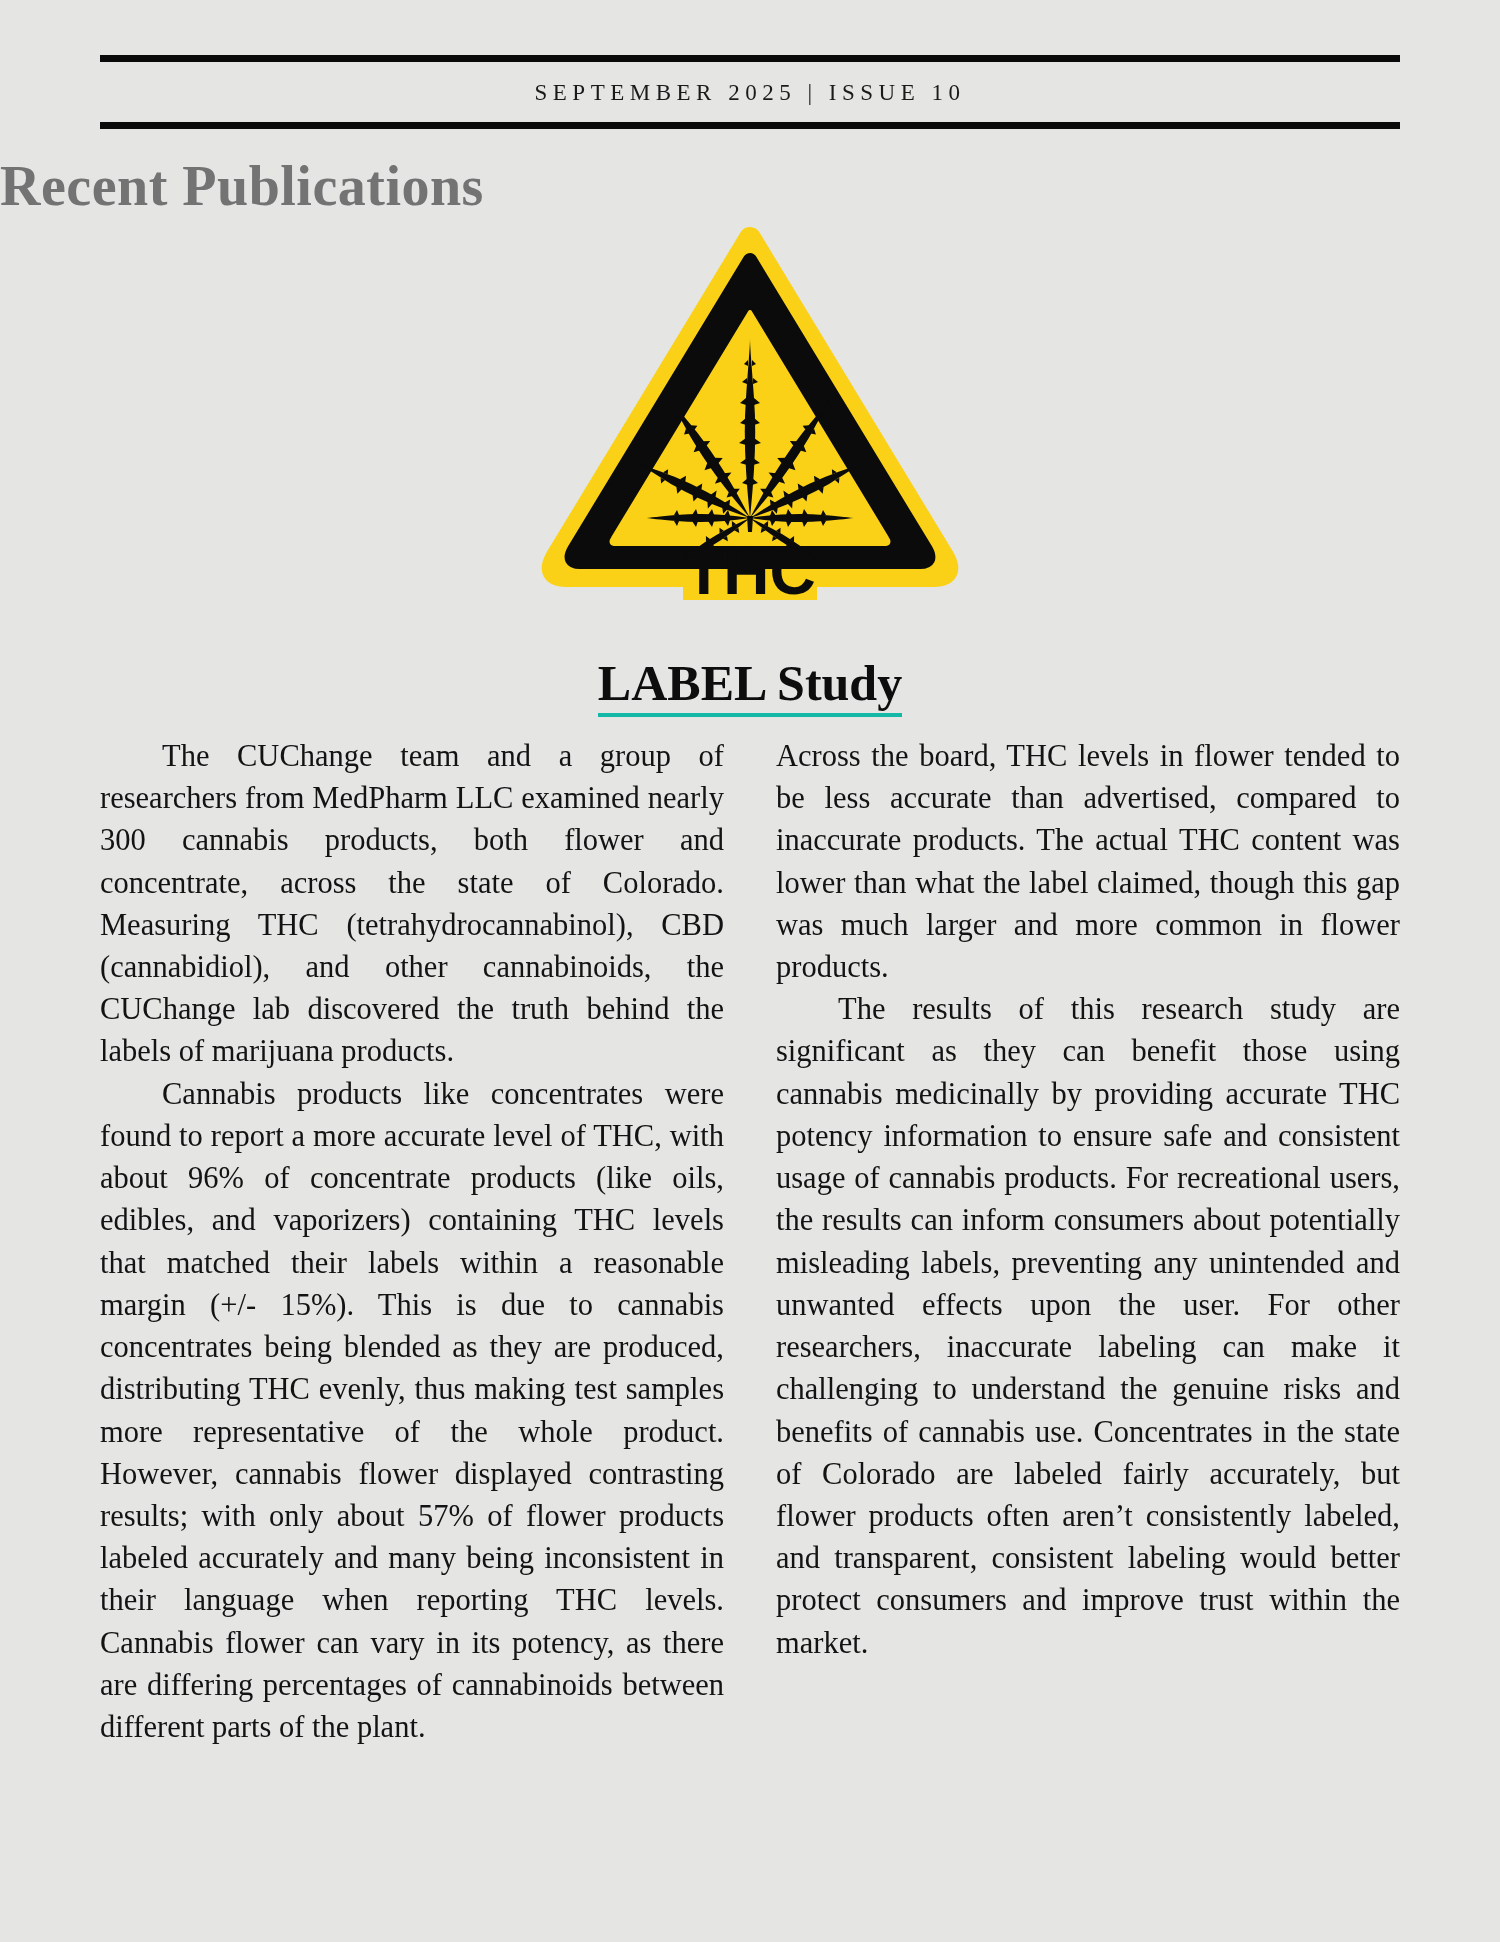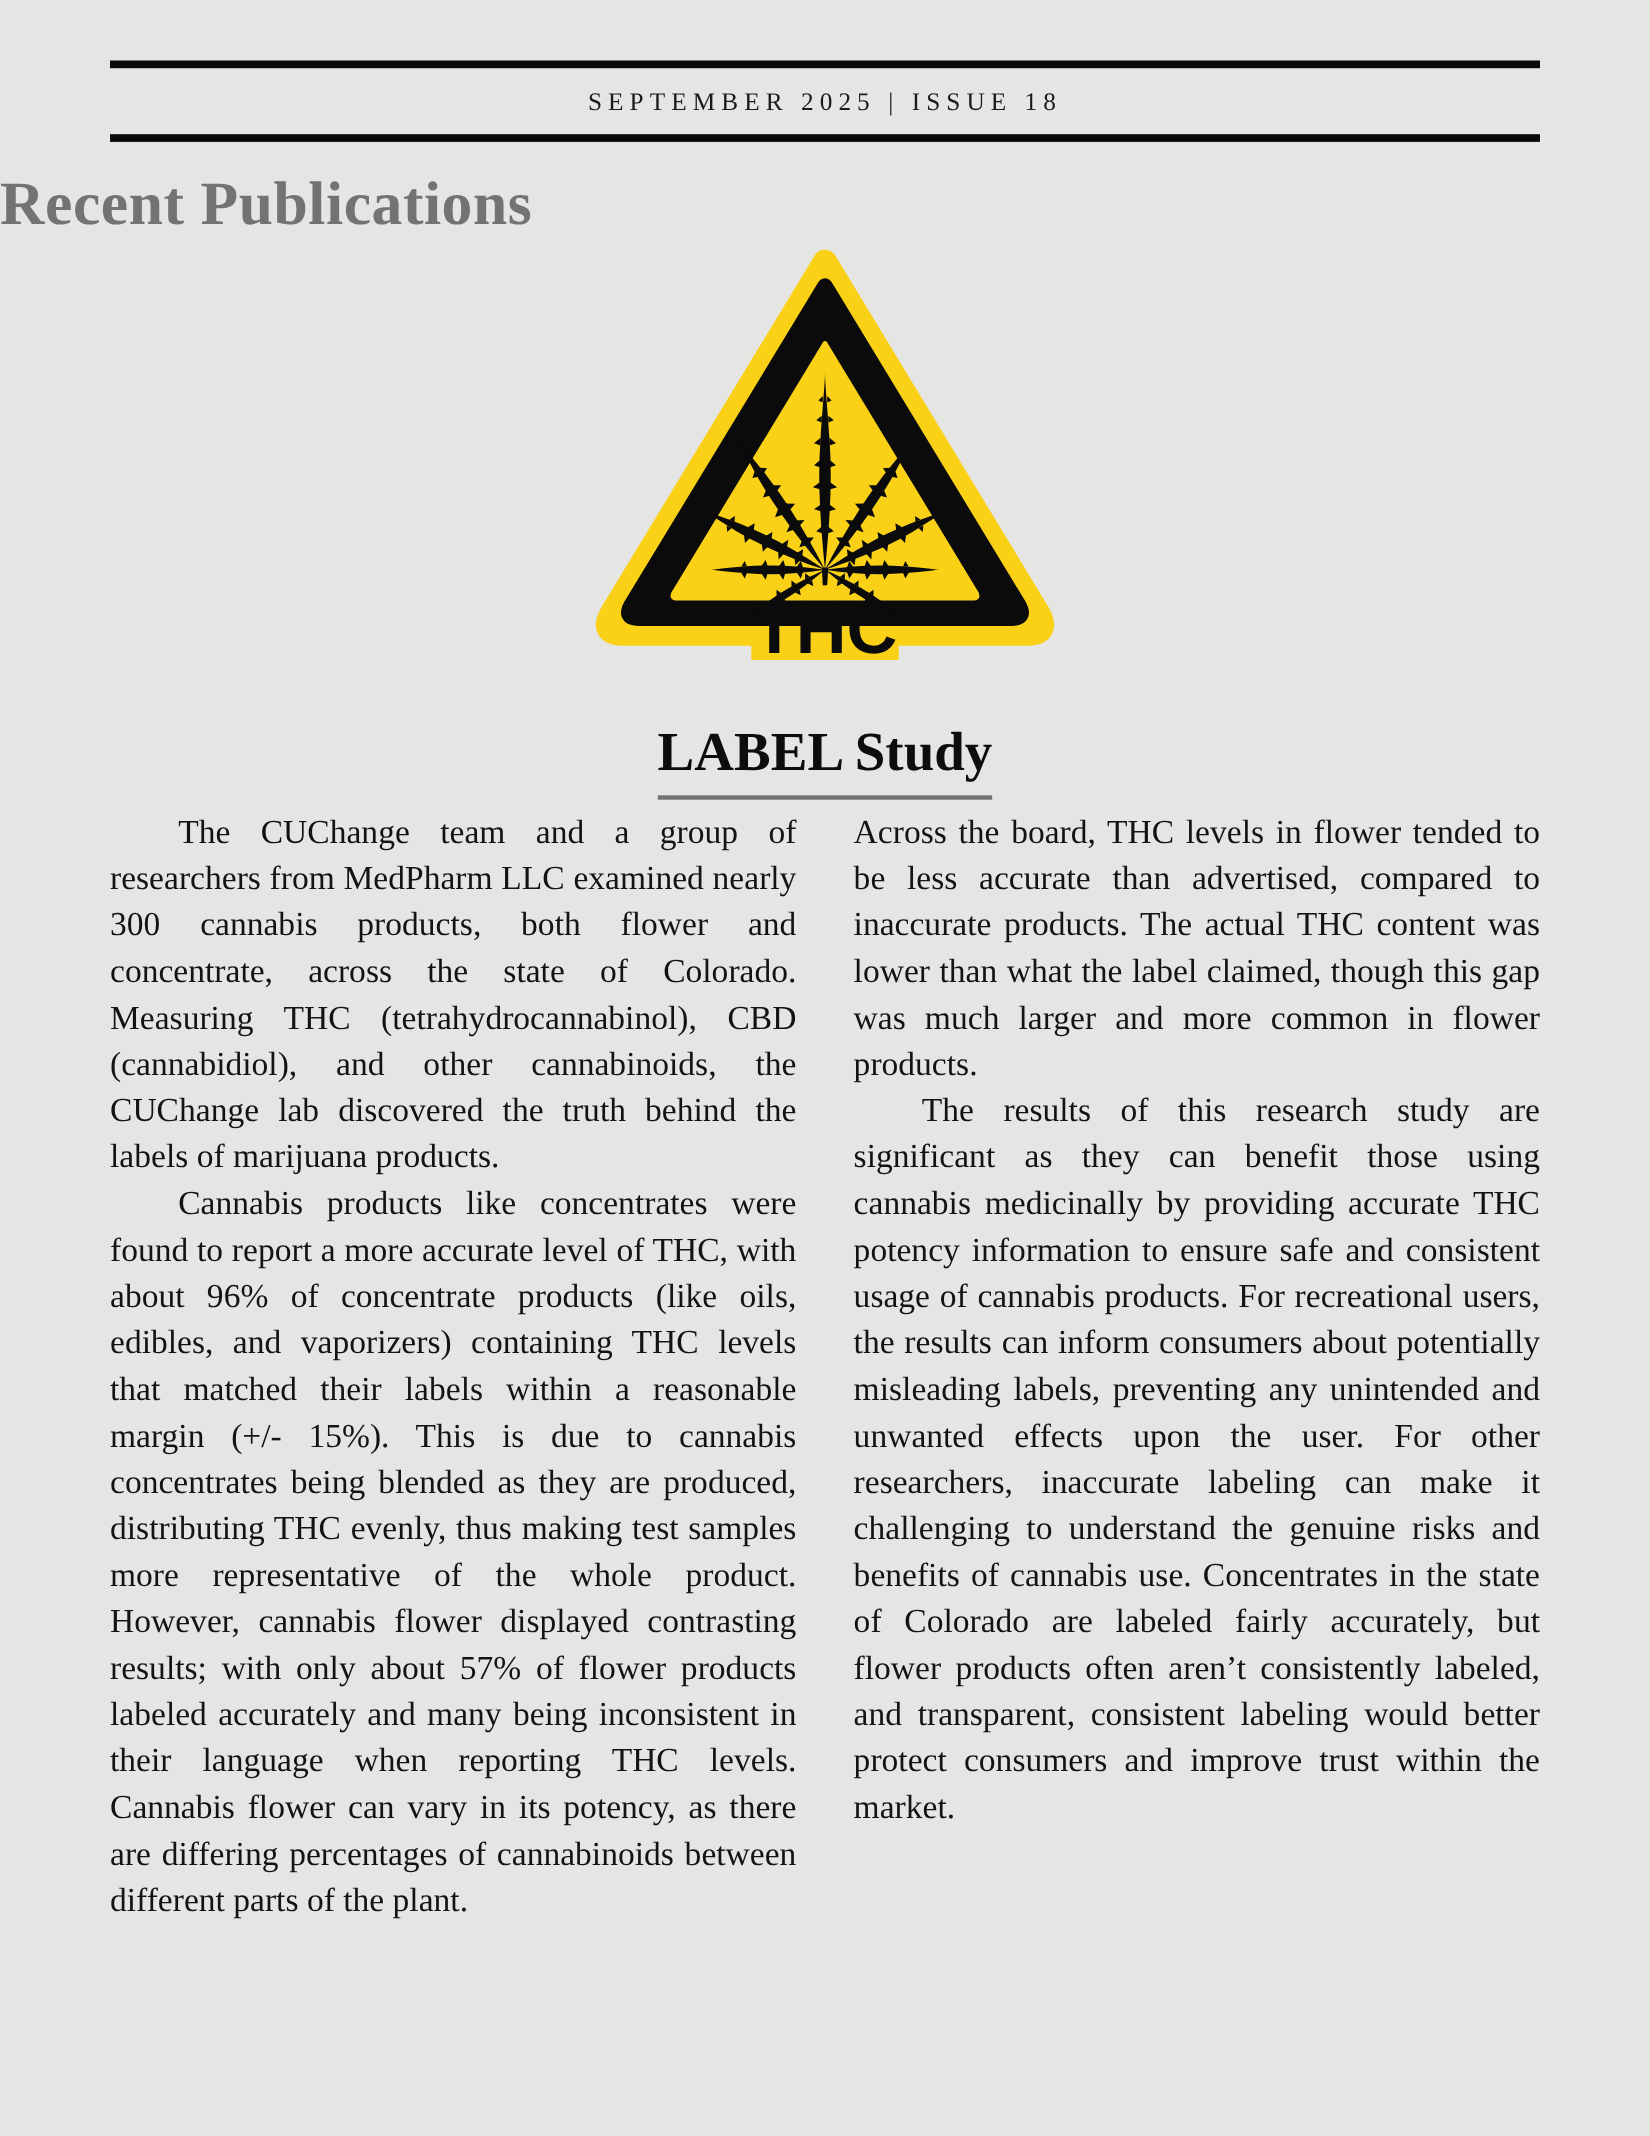--- a/index.html
+++ b/index.html
@@ -77,22 +77,22 @@
   .article-title {
     text-align: center;
     font-family: "Liberation Serif", "DejaVu Serif", serif;
     font-weight: bold;
     font-size: 50px;
     color: #0d0d0d;
     margin: 10px 0 0 0;
     line-height: 1.1;
   }
   .article-title span {
-    border-bottom: 4px solid #737373;
-    padding-bottom: 12px;
+    border-bottom: 4px solid #14b8a6;
+    padding-bottom: 2px;
   }
   .byline {
     text-align: center;
     font-family: "Liberation Serif", "DejaVu Serif", serif;
     font-size: 19px;
     letter-spacing: 4.2px;
     color: #23231f;
     margin: 20px 0 0 0;
   }
 
@@ -122,21 +122,21 @@
     text-indent: 62px;
   }
 </style>
 </head>
 <body>
 
 <div class="page">
 
   <div class="masthead">
     <div class="rule"></div>
-    <div class="issue-line">SEPTEMBER 2025 | ISSUE 18</div>
+    <div class="issue-line">SEPTEMBER 2025 | ISSUE 10</div>
     <div class="rule rule-bottom"></div>
   </div>
 
   <h1 class="section-title">Recent Publications</h1>
 
   <div class="sign-wrap">
     <svg class="sign" viewBox="0 0 420 420">
 
       <rect x="143" y="296" width="134" height="78" fill="#FBD117"></rect>
 

